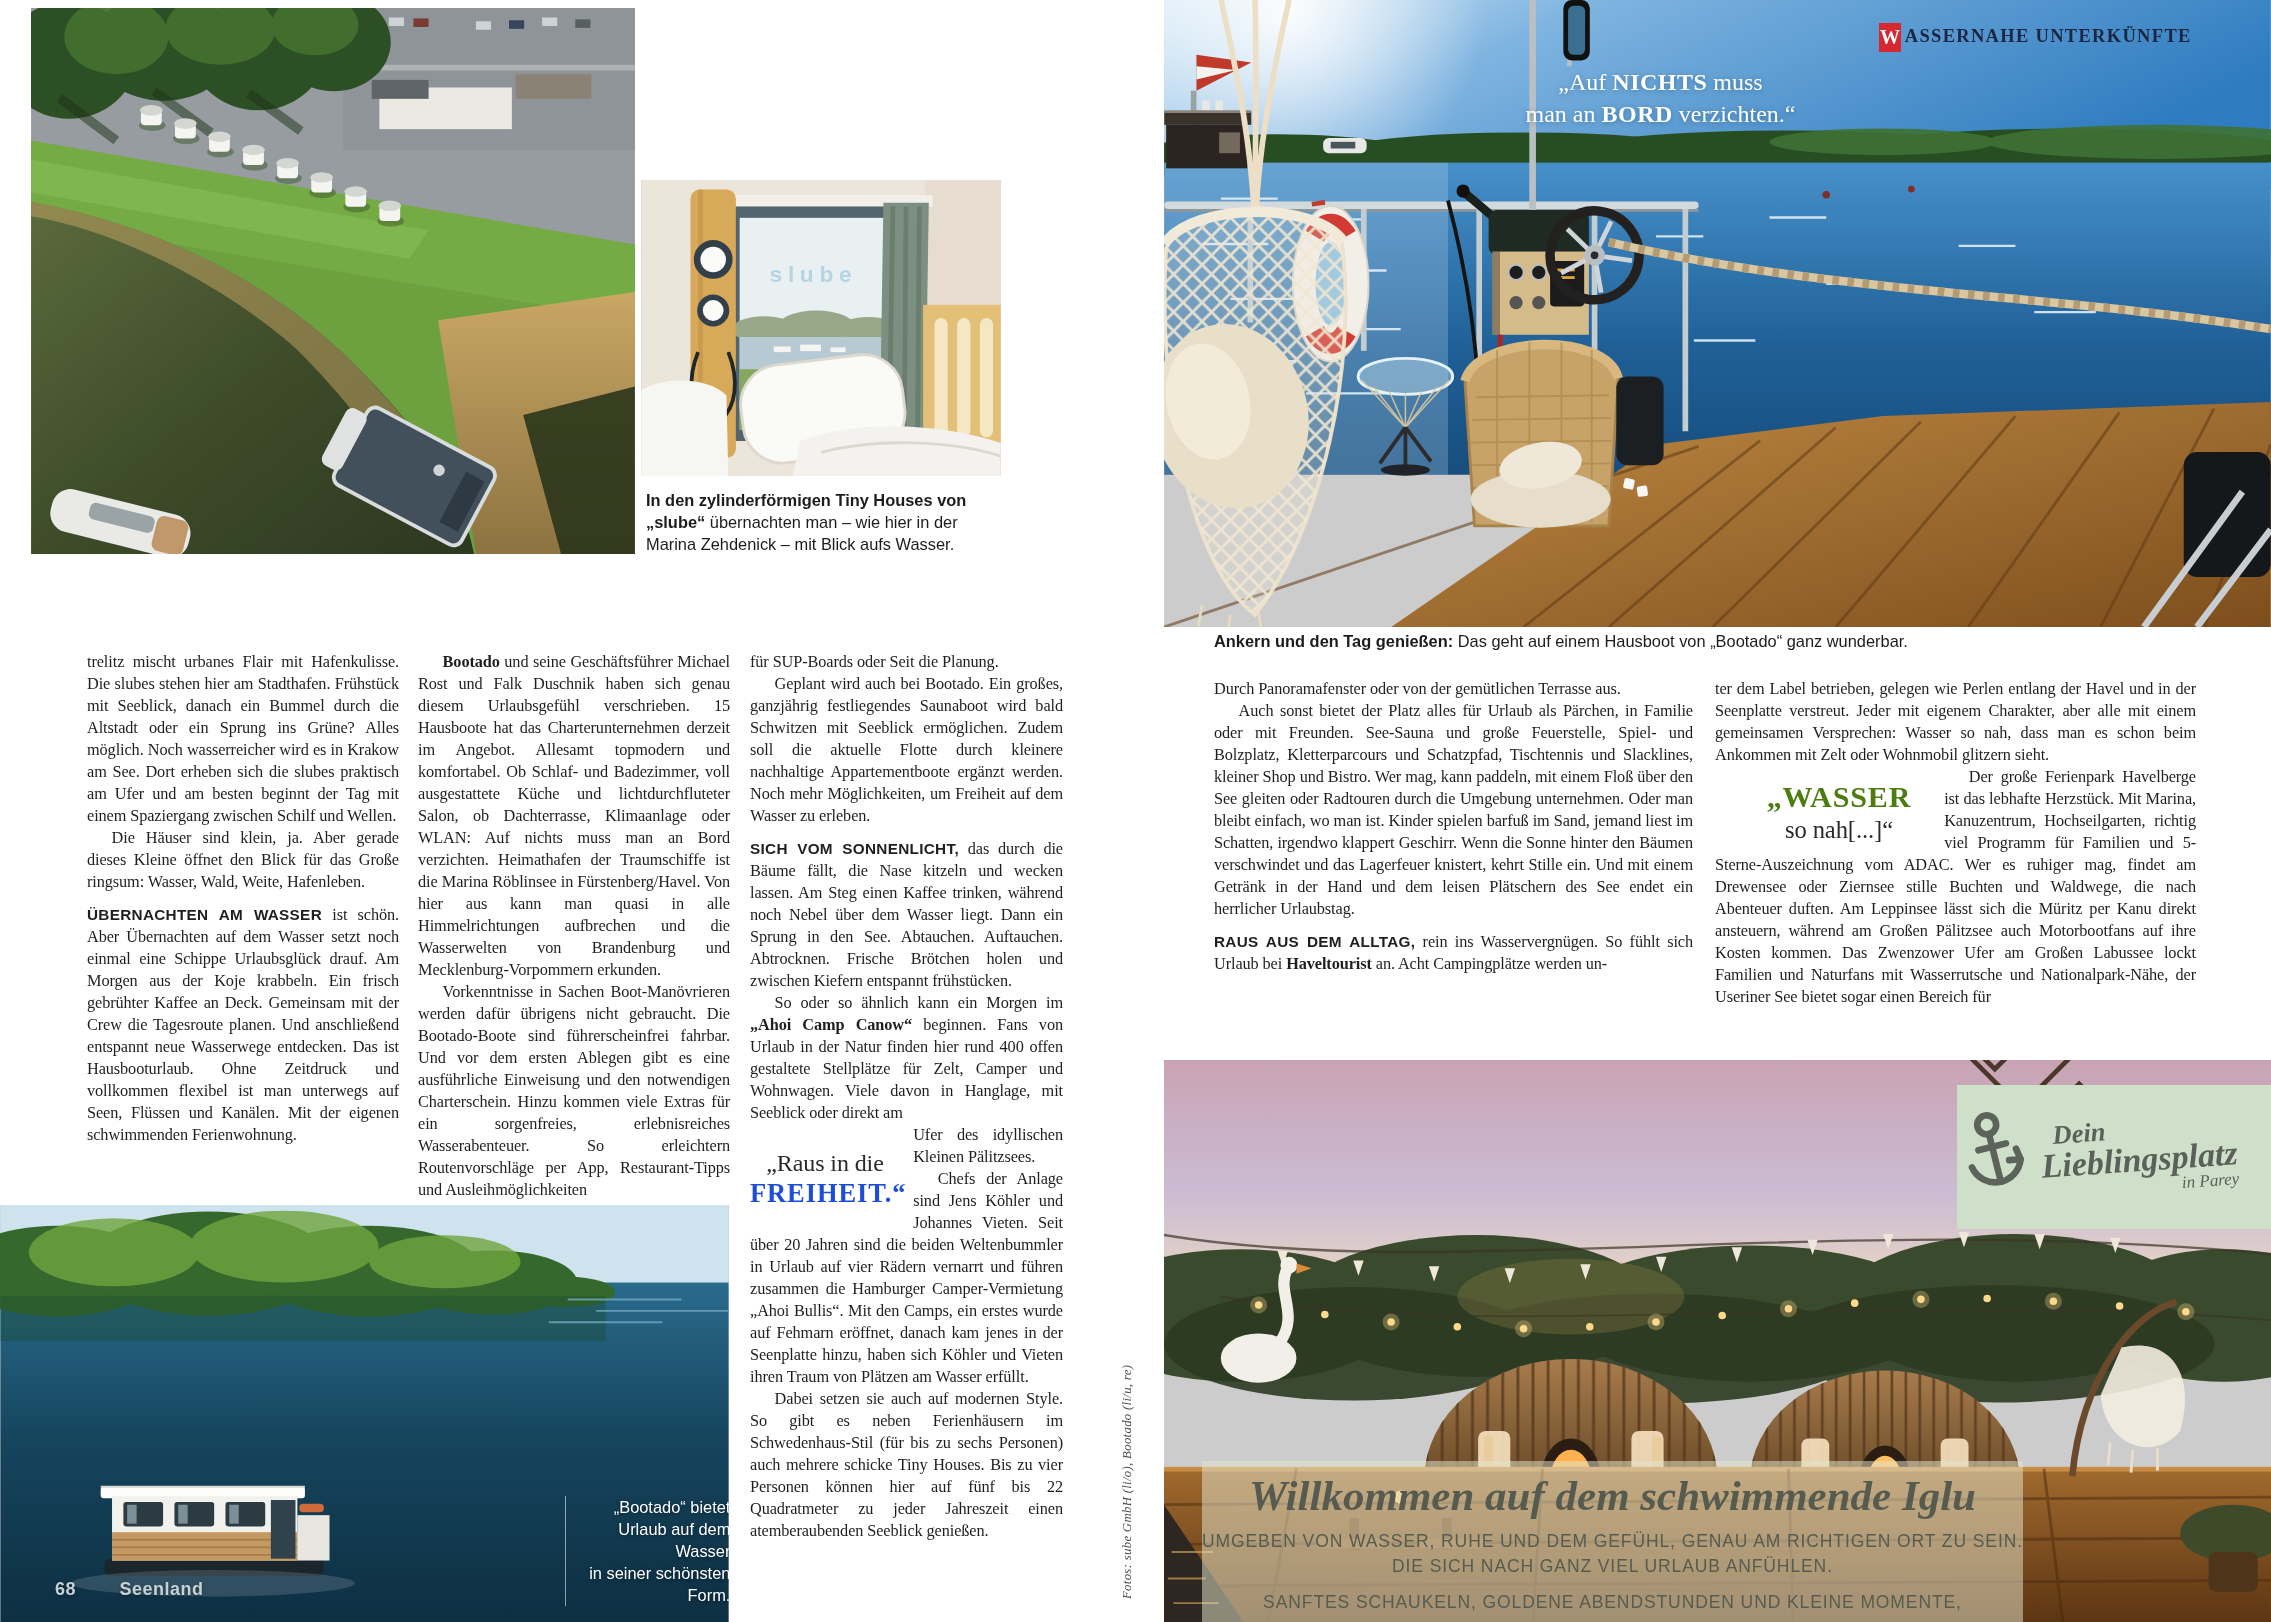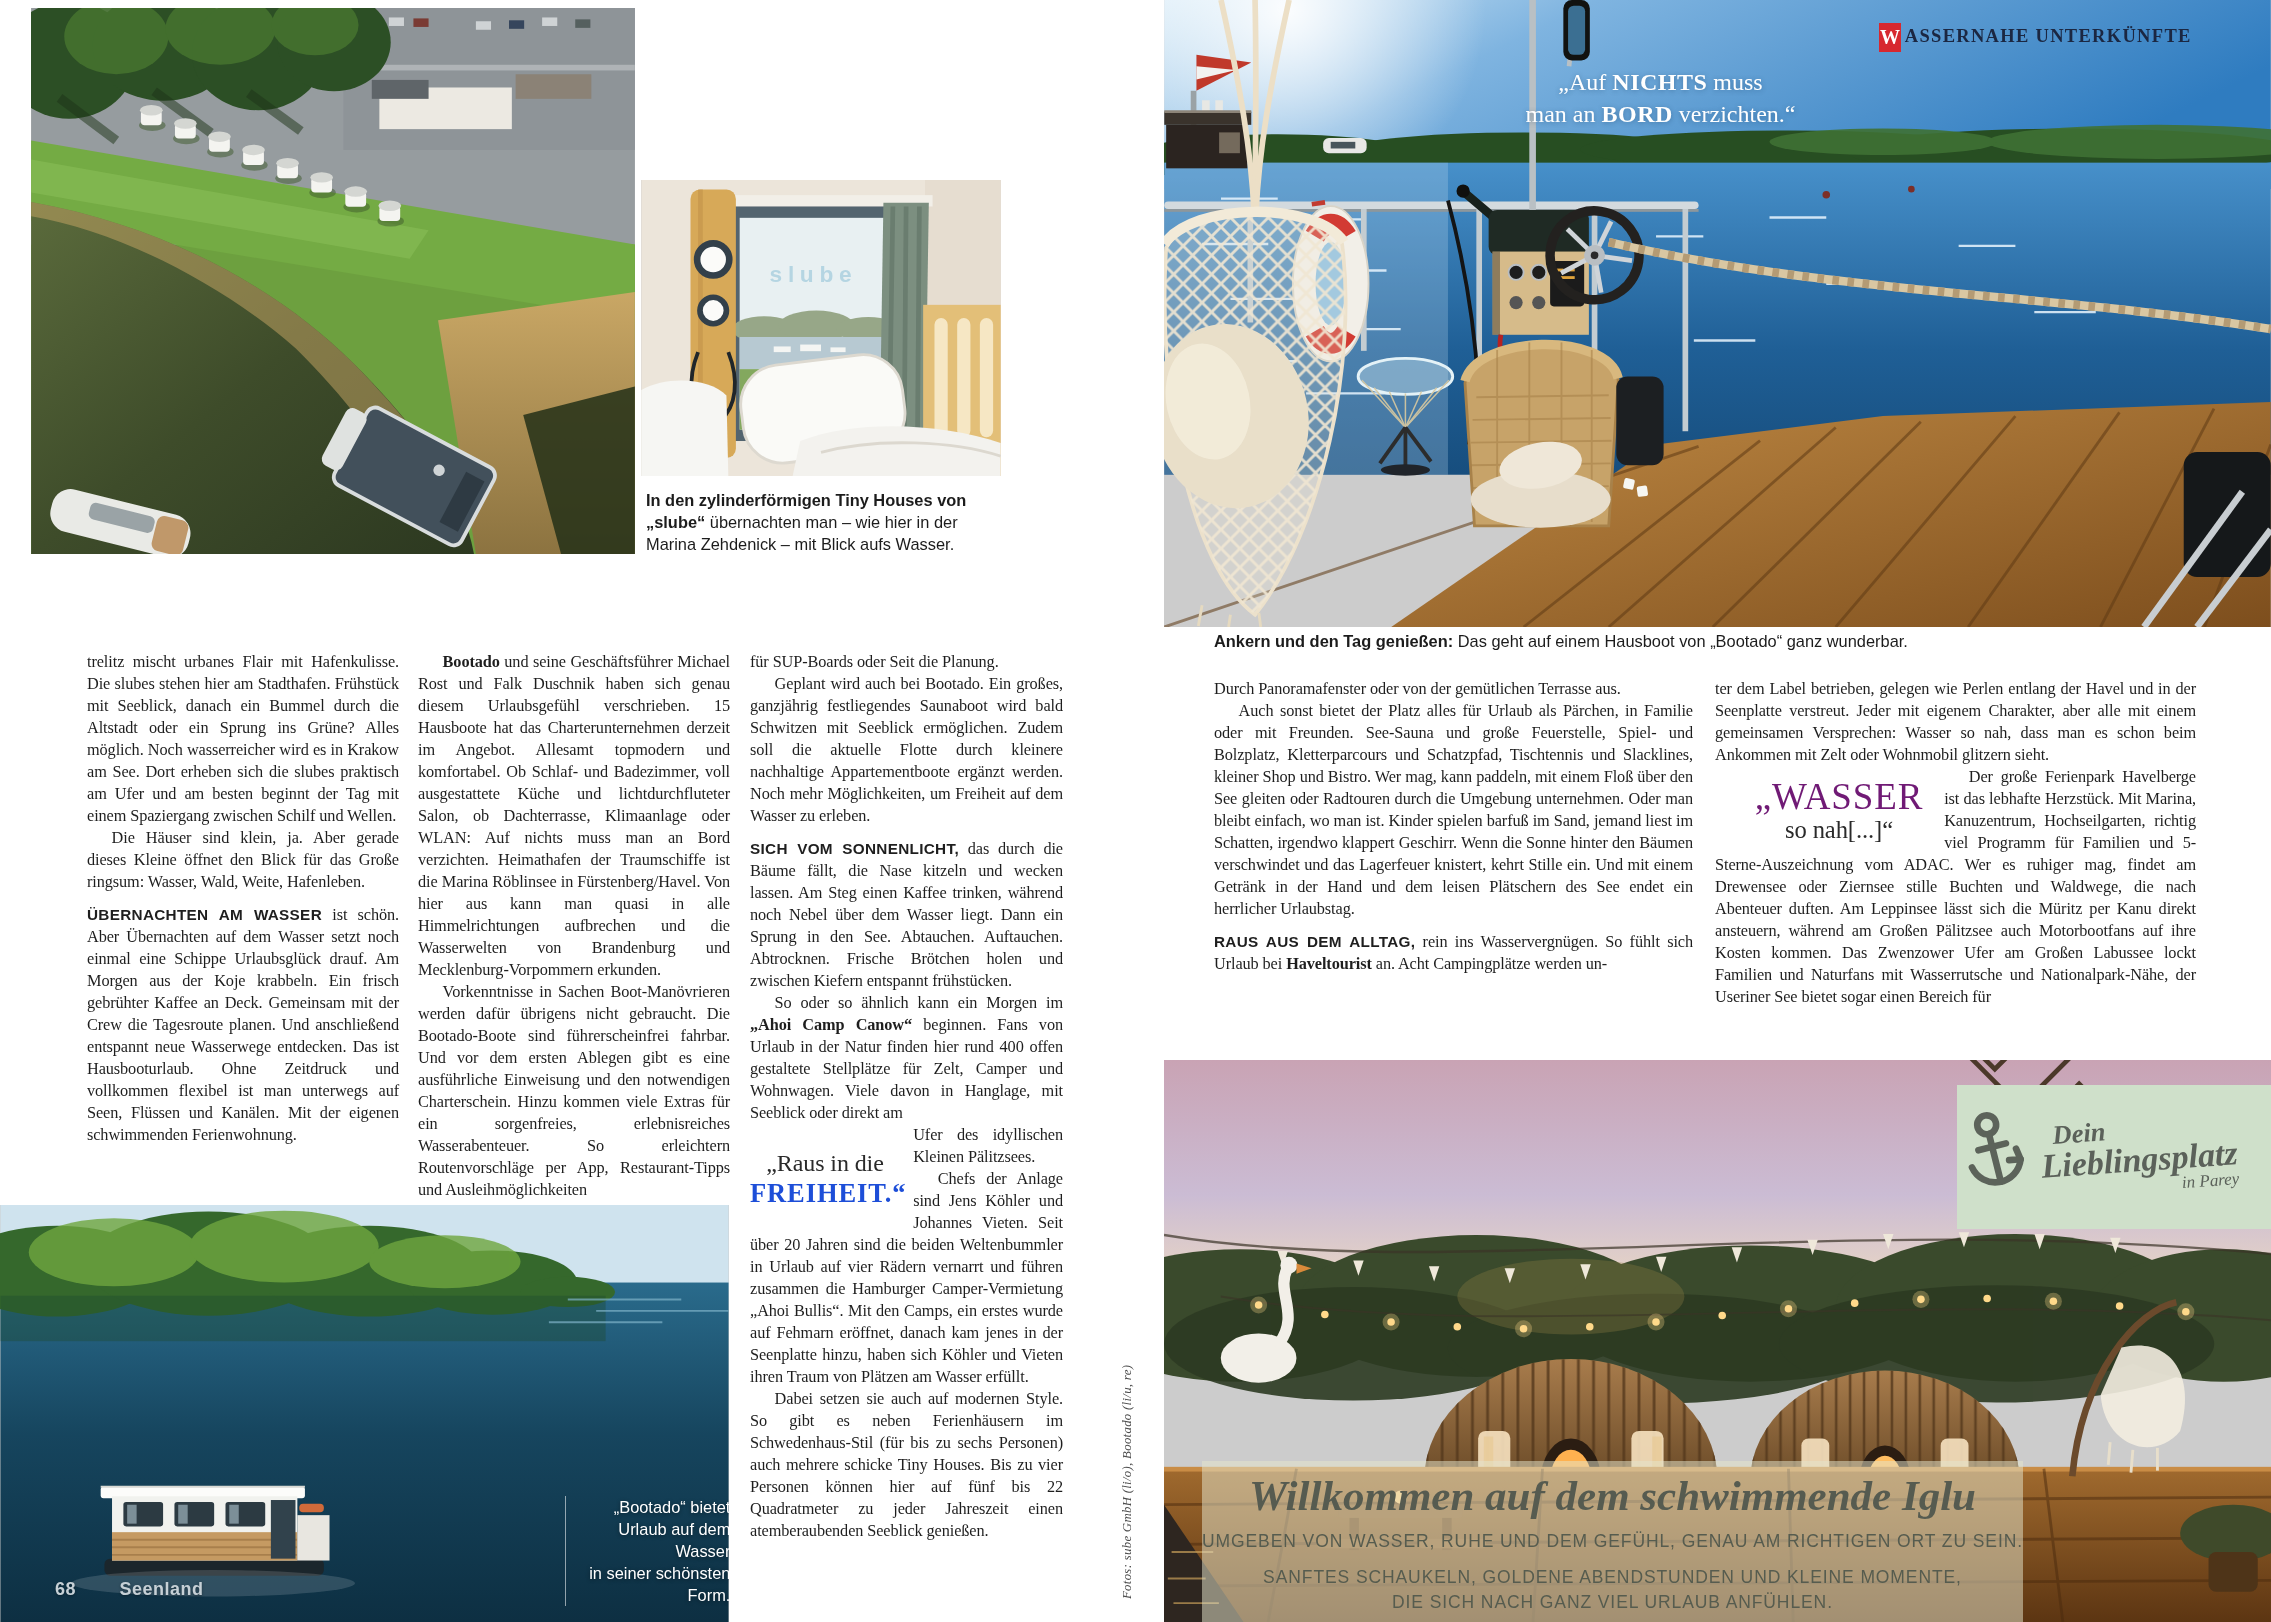--- a/index.html
+++ b/index.html
@@ -19,21 +19,21 @@
 
   
   .cap{font-family:"Liberation Sans","DejaVu Sans",sans-serif;font-size:16.4px;line-height:22px;color:#1c1c1c;}
   .cap b{font-weight:bold;}
 
   
   .pq1{float:left;width:150px;margin:24.6px 13.2px 5.7px 0;text-align:center;}
   .pq1 .l1{display:block;font-size:24px;line-height:28px;color:#2a2a2a;}
   .pq1 .l2{display:block;font-size:26.5px;line-height:32px;font-weight:bold;letter-spacing:0.9px;color:#1d4ed8;}
   .pq2{float:left;width:197px;margin:13.2px 19px 7.6px 13.2px;text-align:center;}
-  .pq2 .l1{display:block;font-size:37px;line-height:36px;font-weight:normal;letter-spacing:0.9px;color:#701a75;}
+  .pq2 .l1{display:block;font-size:30px;line-height:36px;font-weight:bold;letter-spacing:0.9px;color:#4d7c0f;}
   .pq2 .l2{display:block;font-size:24.6px;line-height:30px;color:#2a2a2a;}
 
   
   .kicker{position:absolute;left:1879px;top:23px;display:flex;align-items:flex-start;}
   .kicker .wbox{width:22px;height:29px;background:#d7282f;color:#fff;display:flex;align-items:center;justify-content:center;
                 font-size:20px;font-weight:bold;}
   .kicker .ktext{margin-left:3.8px;margin-top:2.8px;font-size:18.5px;letter-spacing:1.3px;color:#1b2742;font-weight:600;}
 
   
   .bigquote{position:absolute;left:1476px;top:66px;width:369px;text-align:center;color:#fff;
@@ -790,17 +790,17 @@
     <div class="txt">
       <div class="t1">Dein</div>
       <div class="t2">Lieblingsplatz</div>
       <div class="t3">in Parey</div>
     </div>
   </div>
 
   <div class="duskpanel">
     <div class="title">Willkommen auf dem schwimmende Iglu</div>
     <div class="cl">UMGEBEN VON WASSER, RUHE UND DEM GEFÜHL, GENAU AM RICHTIGEN ORT ZU SEIN.</div>
+    <div class="cl cl3">DIE SICH NACH GANZ VIEL URLAUB ANFÜHLEN.</div>
     <div class="cl cl2">SANFTES SCHAUKELN, GOLDENE ABENDSTUNDEN UND KLEINE MOMENTE,</div>
-    <div class="cl cl3">DIE SICH NACH GANZ VIEL URLAUB ANFÜHLEN.</div>
   </div>
 </div>
 
 
 </body></html>

